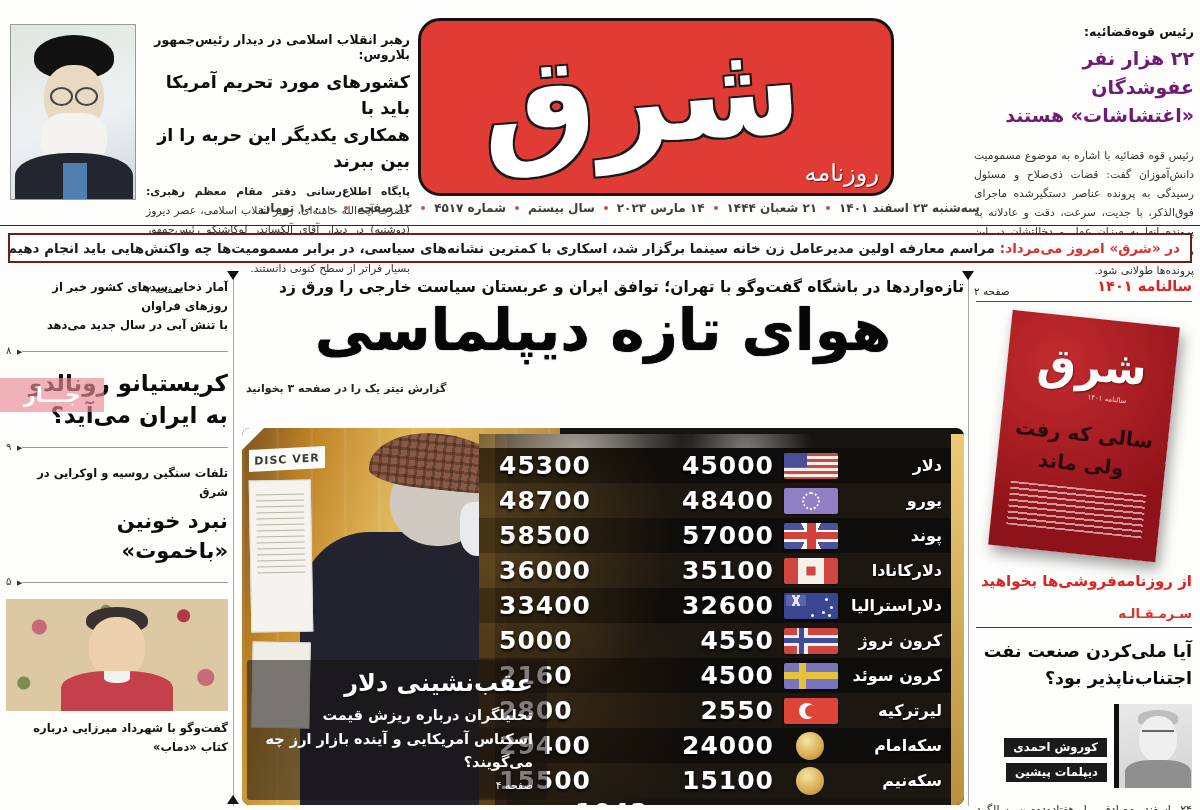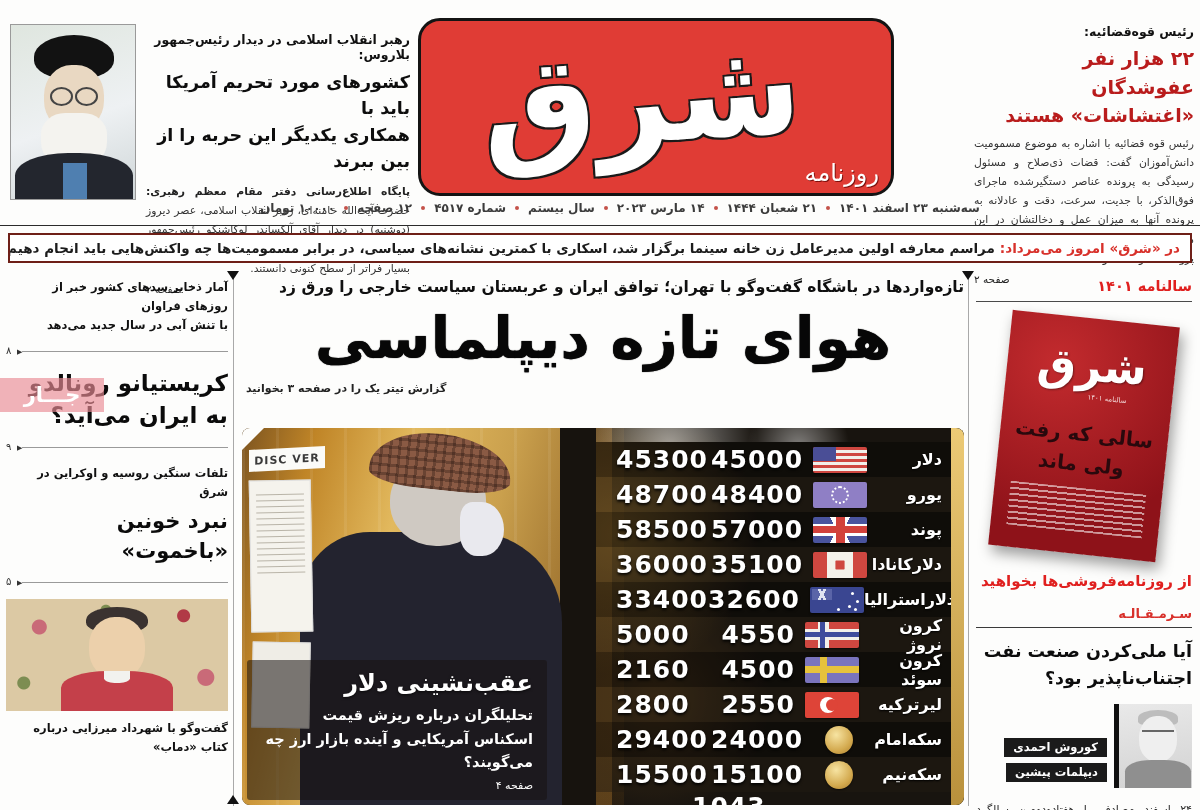--- a/index.html
+++ b/index.html
@@ -28,21 +28,21 @@
   .body-txt{font-size:10.8px;line-height:1.78;color:#333;text-align:justify}
   .body-lead{font-weight:bold;color:#222}
   .page-ref{font-size:10.5px;color:#222;margin-top:5px;text-align:left}
 
   .logo-box{left:418px;top:18px;width:476px;height:178px;background:#e03c35;border:3px solid #141414;border-radius:22px;overflow:hidden}
   .logo-word{position:absolute;left:0;right:30px;top:-12px;text-align:center;font-size:128px;font-weight:bold;color:#fff;line-height:178px;text-shadow:2px 2px 0 #1a1a1a,-2px 2px 0 #1a1a1a,2px -2px 0 #1a1a1a,-2px -2px 0 #1a1a1a;transform:rotate(-4deg)}
   .logo-sub{position:absolute;right:12px;bottom:6px;color:#fff;font-size:24px;font-weight:normal;text-shadow:1px 1px 0 #7a100c}
 
   .tr-story{left:974px;top:24px;width:220px}
   .tr-story .kicker{margin-bottom:5px}
-  .tr-story h2{font-size:19px;line-height:1.5;color:#b91c1c;margin-bottom:4px}
+  .tr-story h2{font-size:19px;line-height:1.5;color:#701a75;margin-bottom:16px}
 
   .dateline{left:230px;top:201px;width:780px;display:flex;justify-content:center;align-items:center;direction:rtl;font-size:12px;font-weight:bold;color:#3c3c3c;white-space:nowrap}
   .dateline .sep{width:4px;height:4px;border-radius:50%;background:#c4524a;margin:0 9px;flex:0 0 auto}
   .top-rule{left:0;top:225px;width:1200px;height:1px;background:#2b2b2b}
 
   
   .banner{left:8px;top:233px;width:1184px;height:30px;border:2px solid #6e1f17;background:#fff;display:flex;align-items:center;direction:rtl;padding:0 10px;font-size:13.5px;font-weight:bold;white-space:nowrap;overflow:hidden}
   .banner .lbl,.banner .hl{color:#d8312b}
   .banner .txt,.banner .tail{color:#1c1c1c}
   .banner span{margin-left:5px}
@@ -73,40 +73,40 @@
     radial-gradient(circle at 30% 90%,#c98f4a 0 6px,transparent 7px),
     #dcc9a4}
   .mir-face{position:absolute;left:83px;top:18px;width:56px;height:62px;background:#ecd0ab;border-radius:46%}
   .mir-hair{position:absolute;left:80px;top:8px;width:62px;height:26px;background:#3a3230;border-radius:50% 50% 40% 40%}
   .mir-sweater{position:absolute;left:55px;top:72px;width:112px;height:40px;background:#c4404a;border-radius:42% 42% 0 0}
   .mir-collar{position:absolute;left:98px;top:72px;width:26px;height:12px;background:#f2f2ee;border-radius:0 0 40% 40%}
 
   
   .center-col{left:242px;top:278px;width:722px;direction:rtl}
   .lead-kicker{font-size:15.5px;font-weight:bold;color:#101010;text-align:right}
-  .lead-headline{font-size:58px;font-weight:bold;color:#070707;text-align:center;margin-top:8px;letter-spacing:-1px;text-shadow:0 0 1px #000}
+  .lead-headline{font-size:58px;font-weight:bold;color:#070707;text-align:center;letter-spacing:-1px;text-shadow:0 0 1px #000}
   .lead-note{position:absolute;left:4px;top:104px;font-size:11px;font-weight:bold;color:#222}
 
   .photo{left:242px;top:428px;width:722px;height:377px;border-radius:8px;overflow:hidden;background:#17130e}
   .photo-notch{position:absolute;left:-1px;top:-1px;border-left:24px solid #fdfdfc;border-bottom:24px solid transparent;z-index:8}
   .scene{position:absolute;left:0;top:0;bottom:0;width:318px;background:
     repeating-linear-gradient(90deg,rgba(255,255,255,.07) 0 3px,transparent 3px 34px),
     linear-gradient(105deg,#7c5420 0%,#c08527 18%,#e2b95e 42%,#caa04d 66%,#8a5e22 100%)}
   .man-body{position:absolute;left:58px;top:104px;width:262px;height:276px;background:#23232f;border-radius:70px 90px 0 0}
   .man-head{position:absolute;left:148px;top:30px;width:96px;height:88px;background:#cfc9c2;border-radius:48%}
   .man-cap{position:absolute;left:128px;top:6px;width:142px;height:56px;border-radius:55% 60% 42% 42%/80% 85% 28% 28%;background:
     repeating-linear-gradient(0deg,rgba(30,15,10,.3) 0 3px,transparent 3px 9px),
     repeating-linear-gradient(90deg,rgba(30,15,10,.3) 0 3px,transparent 3px 9px),#8a5a44;transform:rotate(6deg)}
   .man-mask{position:absolute;left:218px;top:74px;width:44px;height:54px;background:#e9e9ee;border-radius:34% 60% 58% 46%}
   .disc-sign{position:absolute;left:7px;top:20px;width:76px;height:22px;background:#fbfbf8;color:#3a3a3a;font-size:11px;font-weight:bold;display:flex;align-items:center;justify-content:center;letter-spacing:1px;transform:skewY(-3deg)}
   .paper{position:absolute;left:8px;top:52px;width:62px;height:152px;background:#f5f3ed;border:1px solid #ddd;padding:8px 6px;transform:rotate(-1deg)}
   .paper i{display:block;height:1px;background:#b9b4a8;margin:5px 0}
   .paper2{position:absolute;left:10px;top:214px;width:58px;height:86px;background:#efede6;border:1px solid #ddd;transform:rotate(1deg)}
 
-  .board{position:absolute;right:0;top:0;bottom:0;width:368px;background:
+  .board{position:absolute;right:0;top:6px;bottom:0;width:485px;background:
     radial-gradient(circle at 6% 28%,rgba(214,160,60,.5),transparent 32%),
     radial-gradient(circle at 16% 72%,rgba(140,95,35,.4),transparent 28%),
     linear-gradient(90deg,rgba(160,108,38,.5) 0 16px,rgba(70,48,18,.35) 16px 28px,transparent 28px),
     #18140f}
   .board::after{content:"";position:absolute;right:0;top:0;bottom:0;width:13px;background:linear-gradient(180deg,#ecca76,#b9913c)}
   .board-top{height:14px;background:radial-gradient(circle at 20% 120%,rgba(255,255,255,.55),transparent 30%),radial-gradient(circle at 55% 130%,rgba(255,255,255,.45),transparent 25%)}
   .cur-row{display:flex;align-items:center;height:35px;direction:ltr;padding:0 20px 0 6px}
   .cur-row:nth-child(odd){background:rgba(10,8,6,.55)}
   .cur-row:nth-child(even){background:rgba(34,26,18,.45)}
   .sell{width:146px;text-align:left;padding-left:14px}

